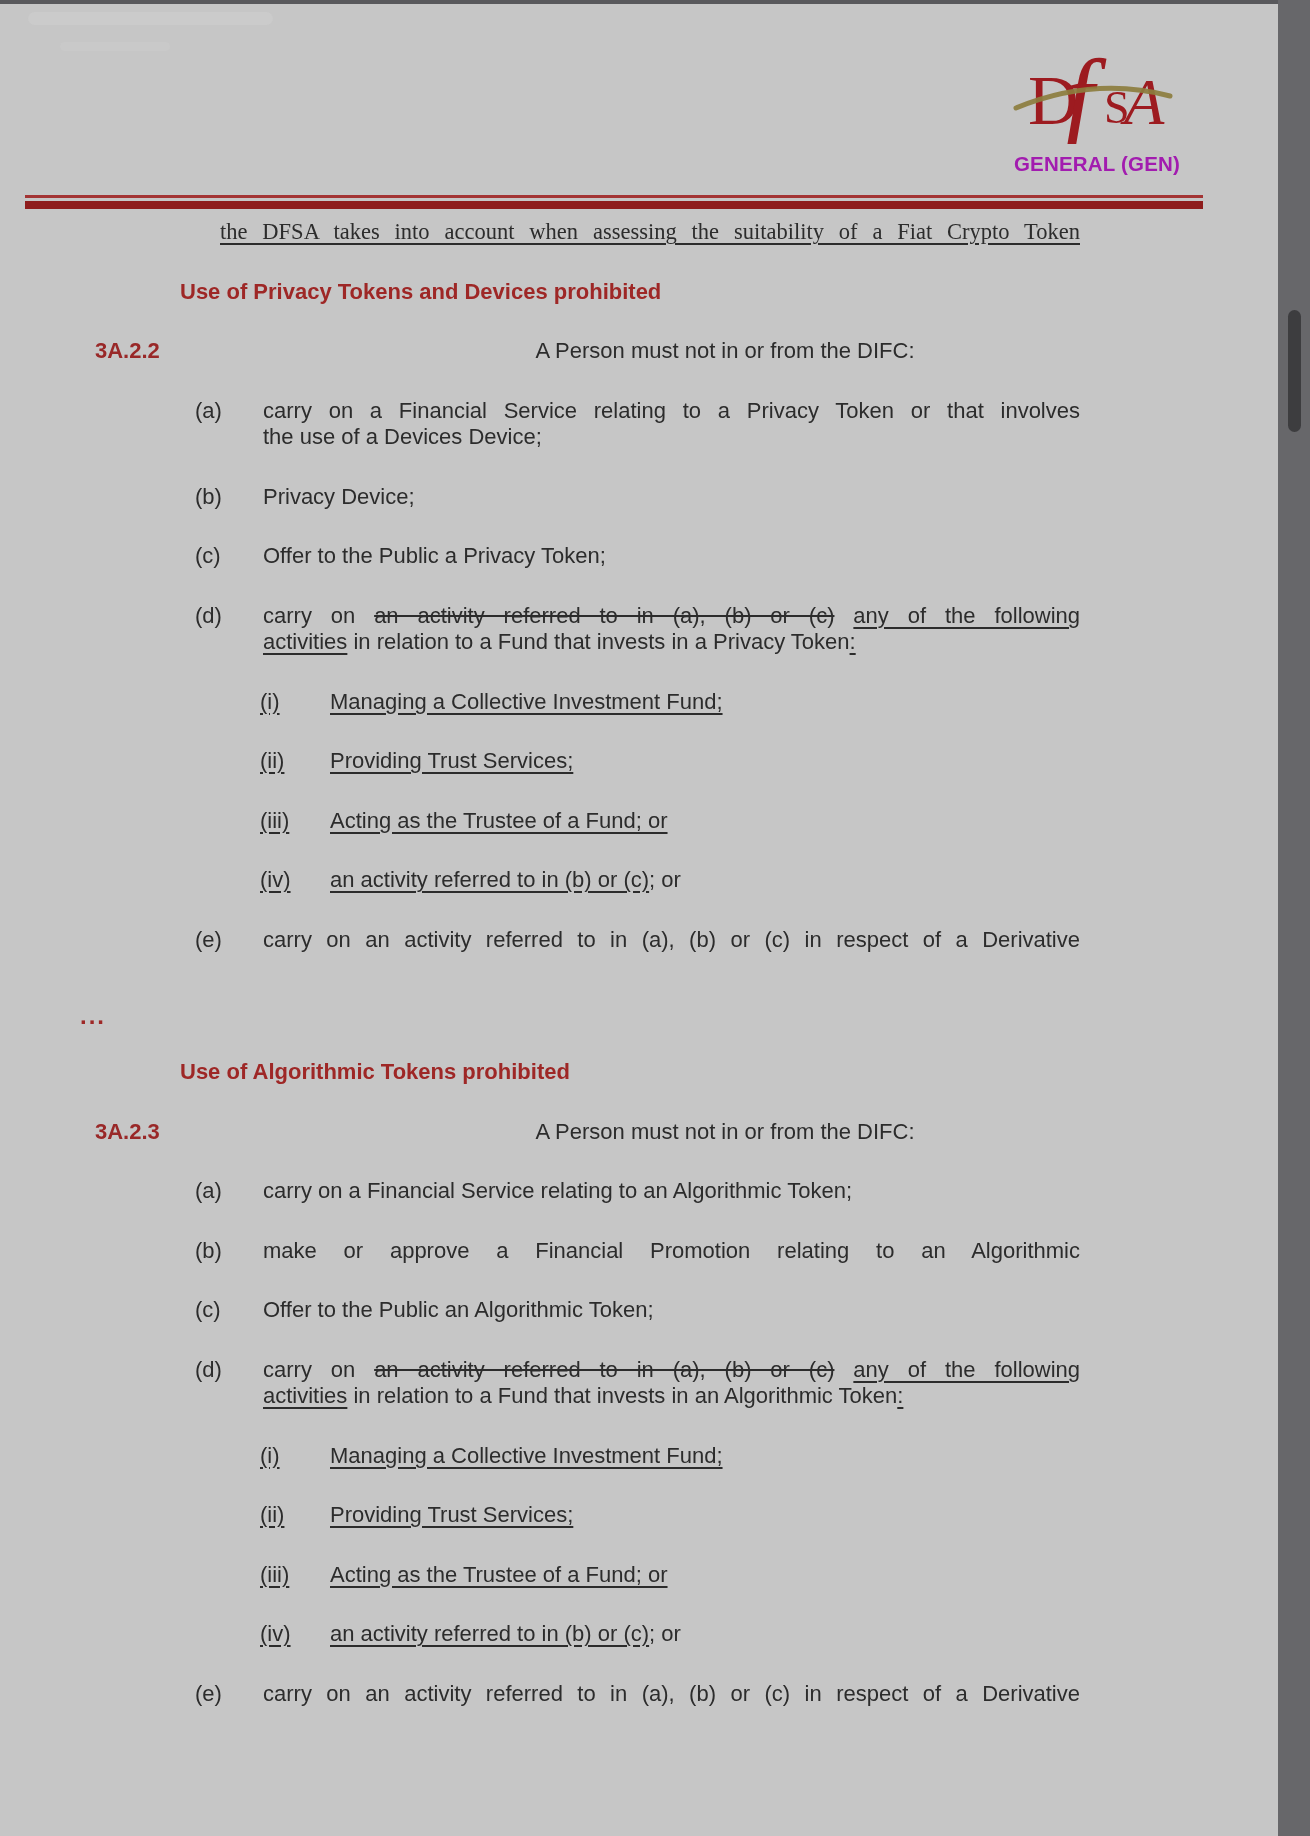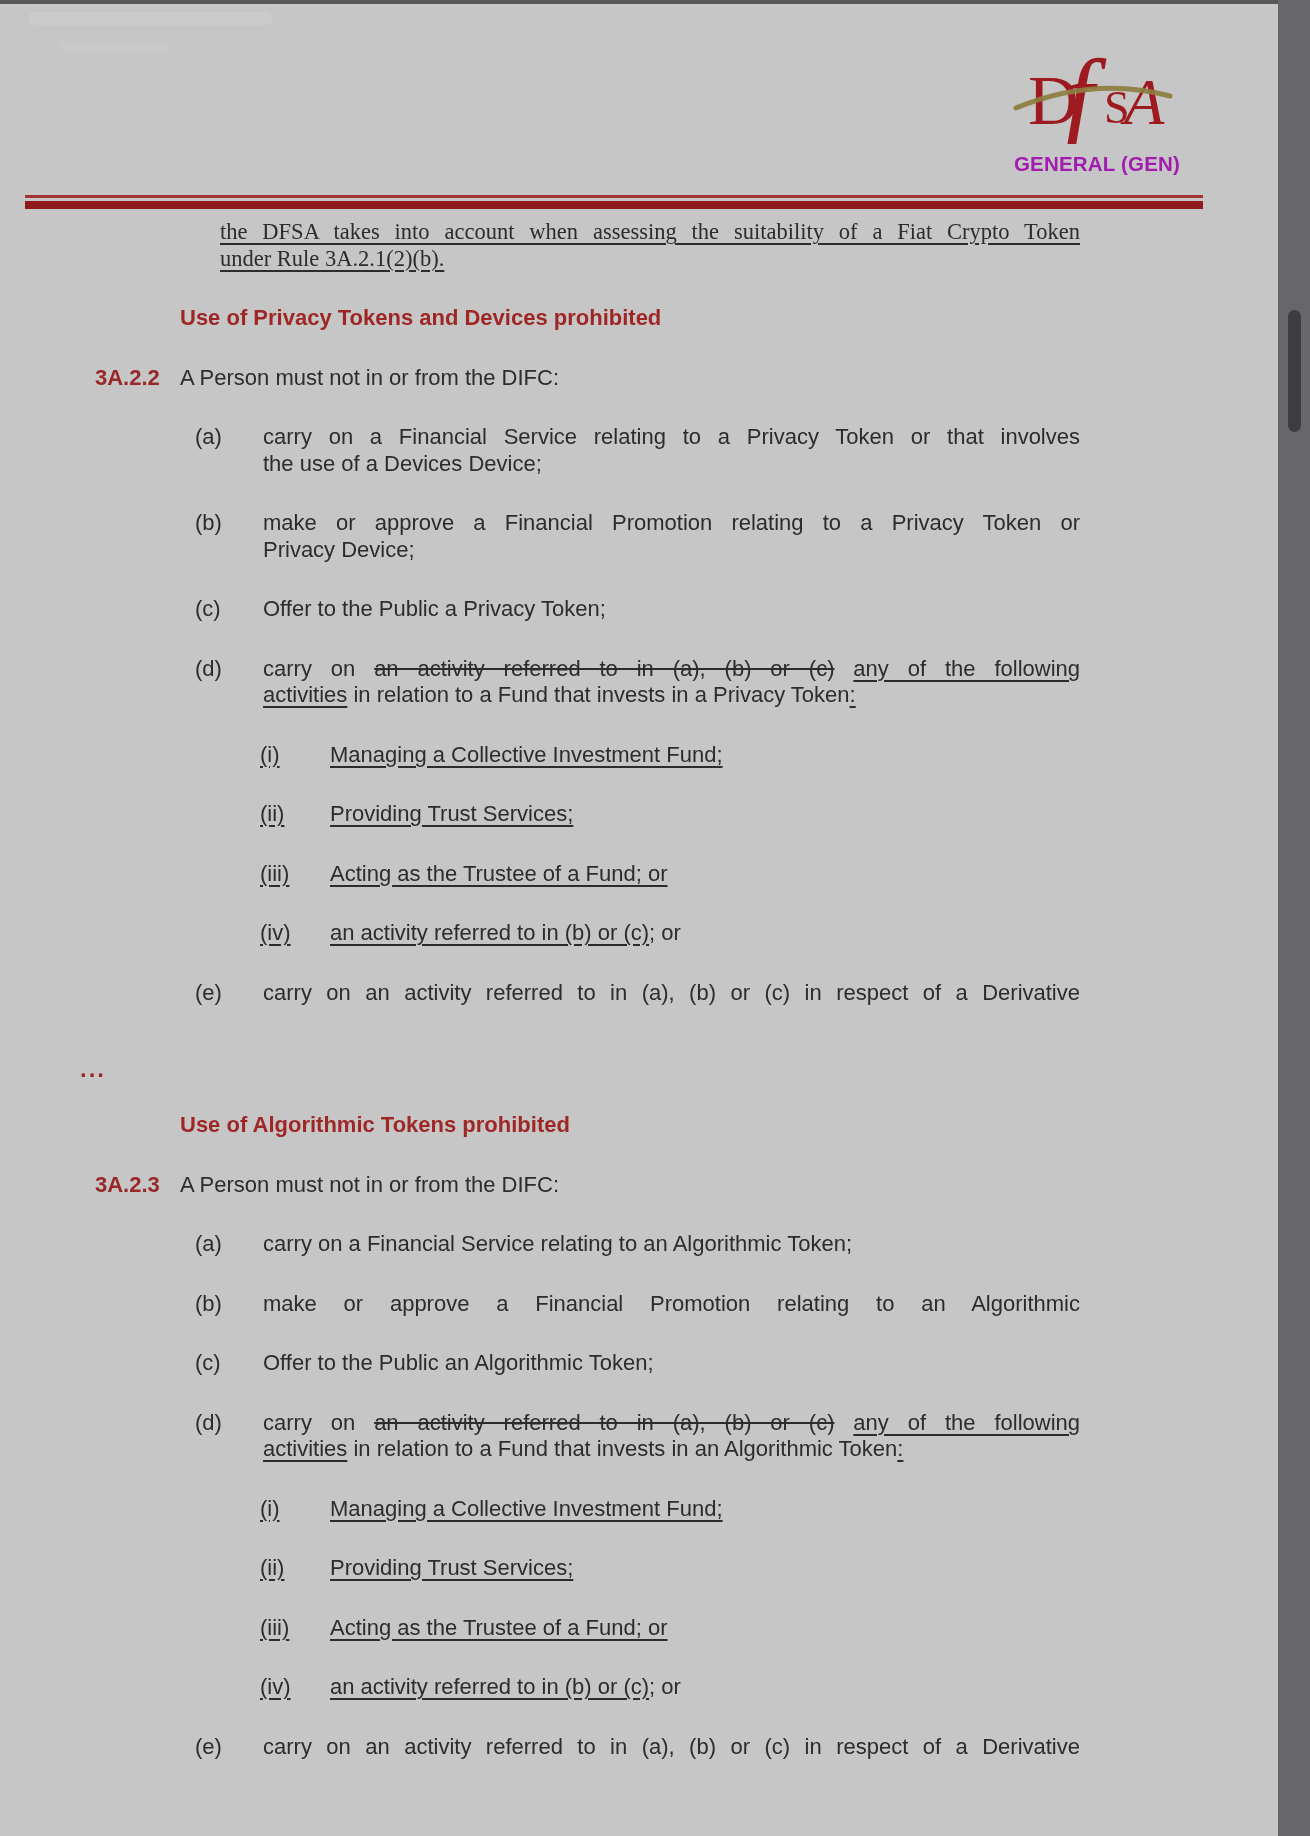--- a/index.html
+++ b/index.html
@@ -29,21 +29,21 @@
   
   .content{position:absolute;left:0;top:205px;width:1270px;}
   .blk{margin-top:33px;line-height:26.5px;font-size:22px;position:relative;}
   .blk:first-child{margin-top:10px;}
 
   .blk.intro{padding-left:220px;}
   .blk.intro .txt{width:860px;font-family:"Liberation Serif",serif;font-size:22.5px;}
 
   .blk.heading{padding-left:180px;font-weight:bold;color:#9e2726;font-size:22px;}
 
-  .blk.rule{padding-left:180px;}
+  .blk.rule{padding-left:180px;text-align:center;}
   .blk.rule .num{position:absolute;left:95px;top:0;font-weight:bold;color:#992828;}
 
   .blk.item{padding-left:263px;}
   .blk.item .txt{width:817px;}
   .blk.item .label{position:absolute;left:195px;top:0;}
 
   .blk.subitem{padding-left:330px;}
   .blk.subitem .txt{width:760px;}
   .blk.subitem .label{position:absolute;left:260px;top:0;}
 
@@ -80,39 +80,37 @@
 
   <div class="module-title">GENERAL (GEN)</div>
 
   <div class="rule-thin"></div>
   <div class="rule-thick"></div>
 
   <div class="content">
       <div class="blk intro">
         <div class="txt">
           <div class="line stretch"><span class="u">the DFSA takes into account when assessing the suitability of a Fiat Crypto Token</span></div>
-          <div class="line"><span class="u">under Rule 3A.2.1(2)(b).</span></div>
         </div>
       </div>
       <div class="blk heading">Use of Privacy Tokens and Devices prohibited</div>
       <div class="blk rule">
         <span class="num">3A.2.2</span>
         <div class="txt">A Person must not in or from the DIFC:</div>
       </div>
       <div class="blk item">
         <span class="label p">(a)</span>
         <div class="txt">
           <div class="line stretch"><span class="p">carry on a Financial Service relating to a Privacy Token or that involves</span></div>
           <div class="line"><span class="p">the use of a Devices Device;</span></div>
         </div>
       </div>
       <div class="blk item">
         <span class="label p">(b)</span>
         <div class="txt">
-          <div class="line stretch"><span class="p">make or approve a Financial Promotion relating to a Privacy Token or</span></div>
           <div class="line"><span class="p">Privacy Device;</span></div>
         </div>
       </div>
       <div class="blk item">
         <span class="label p">(c)</span>
         <div class="txt">
           <div class="line"><span class="p">Offer to the Public a Privacy Token;</span></div>
         </div>
       </div>
       <div class="blk item">

